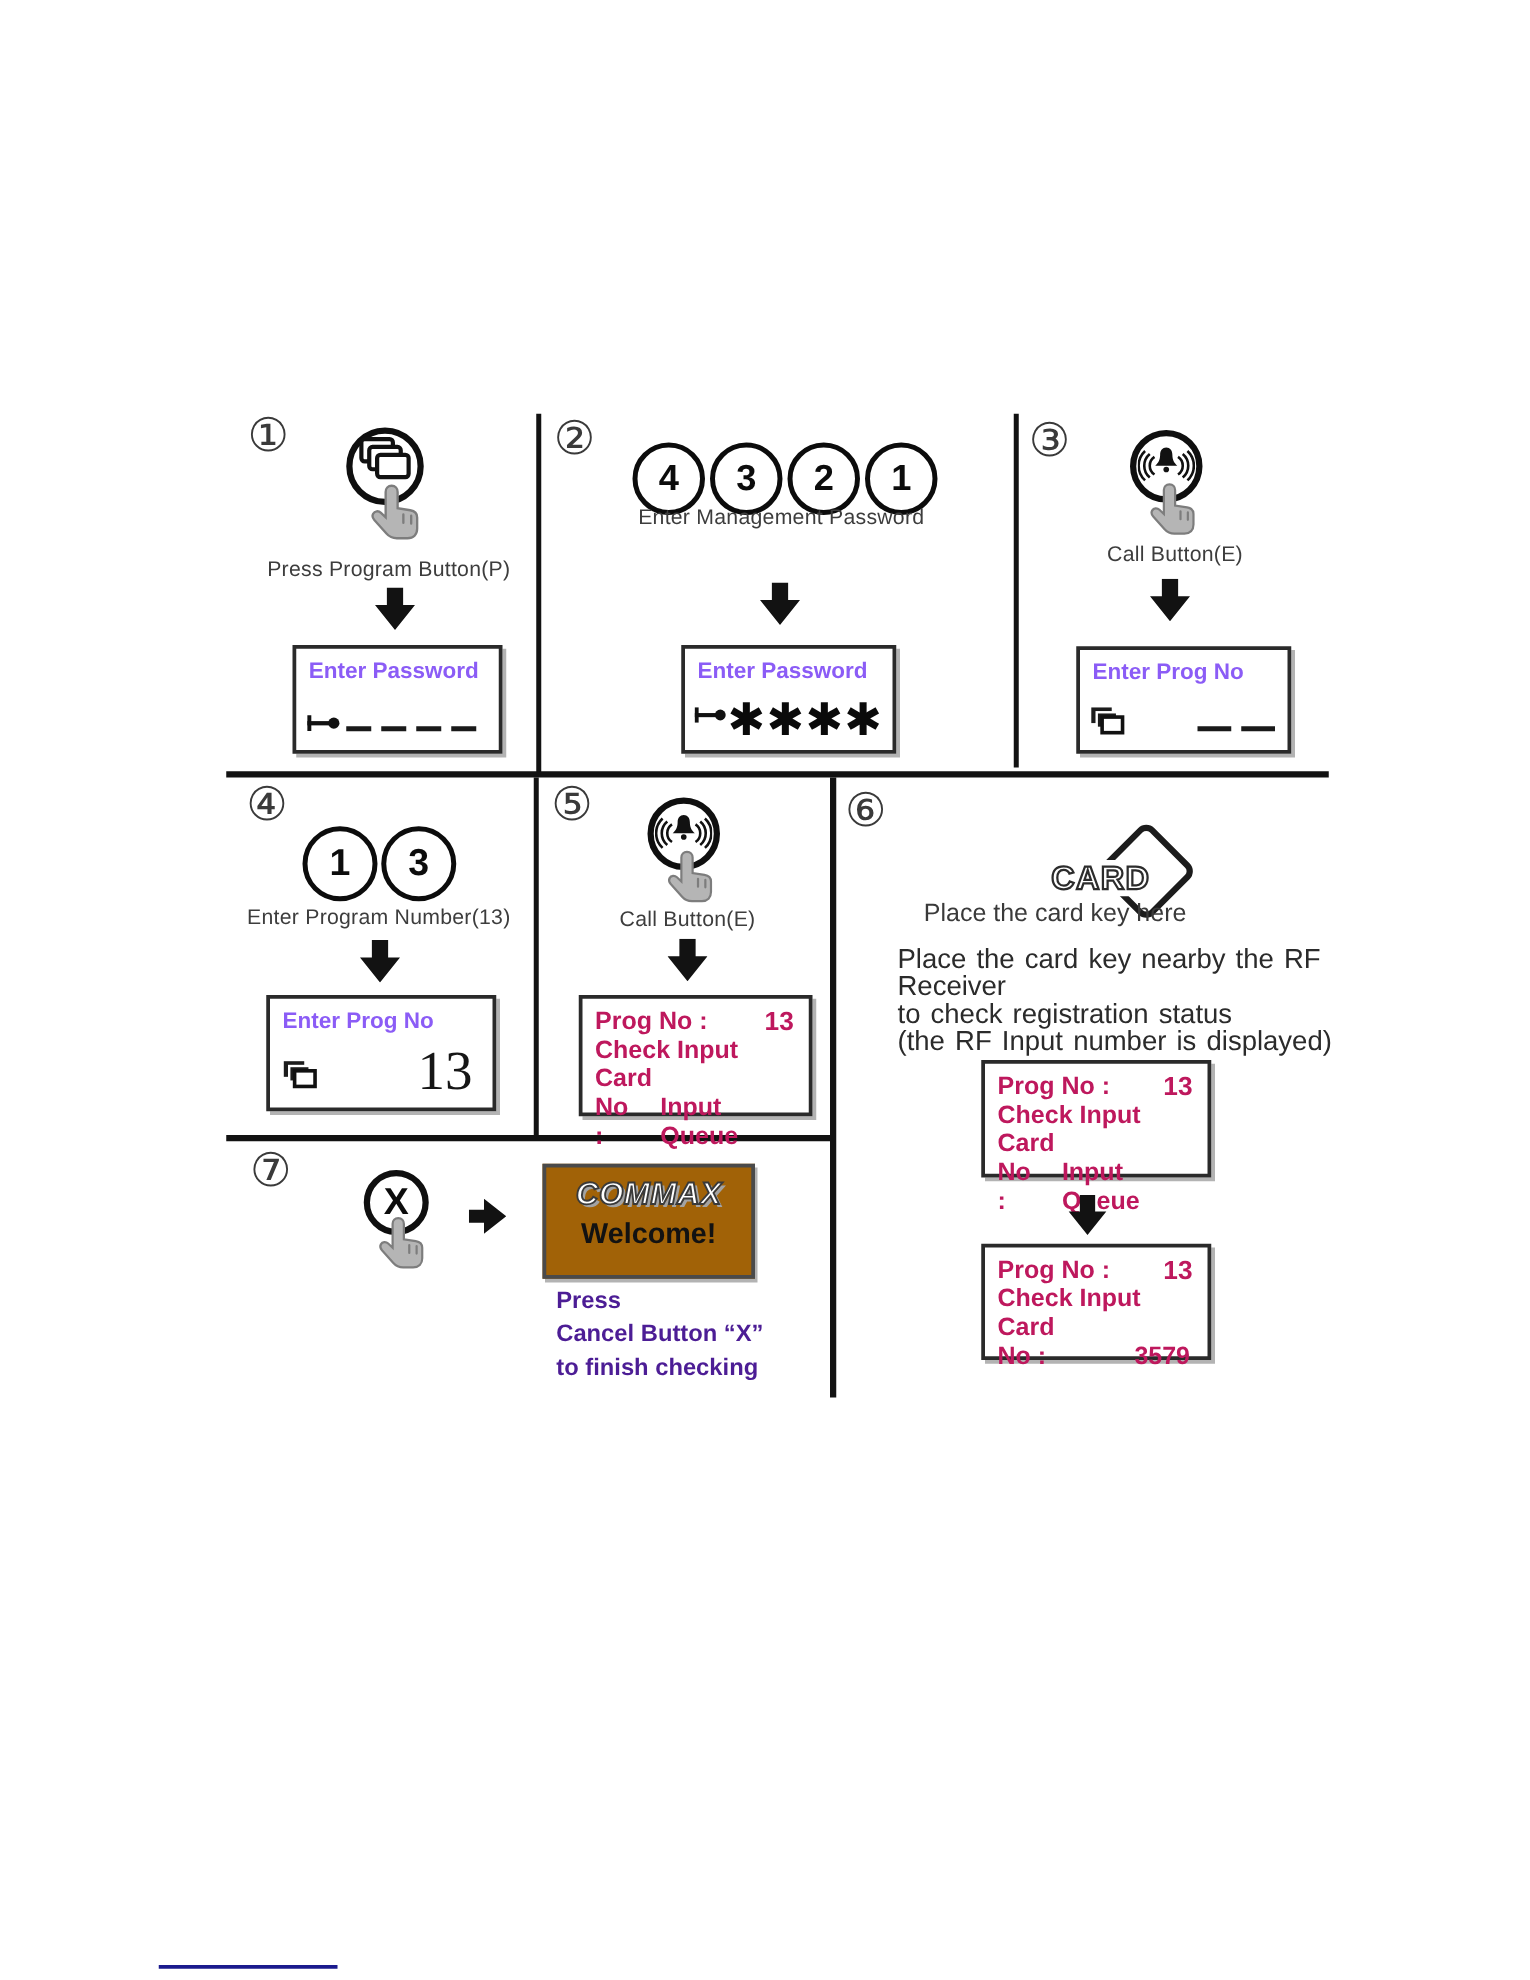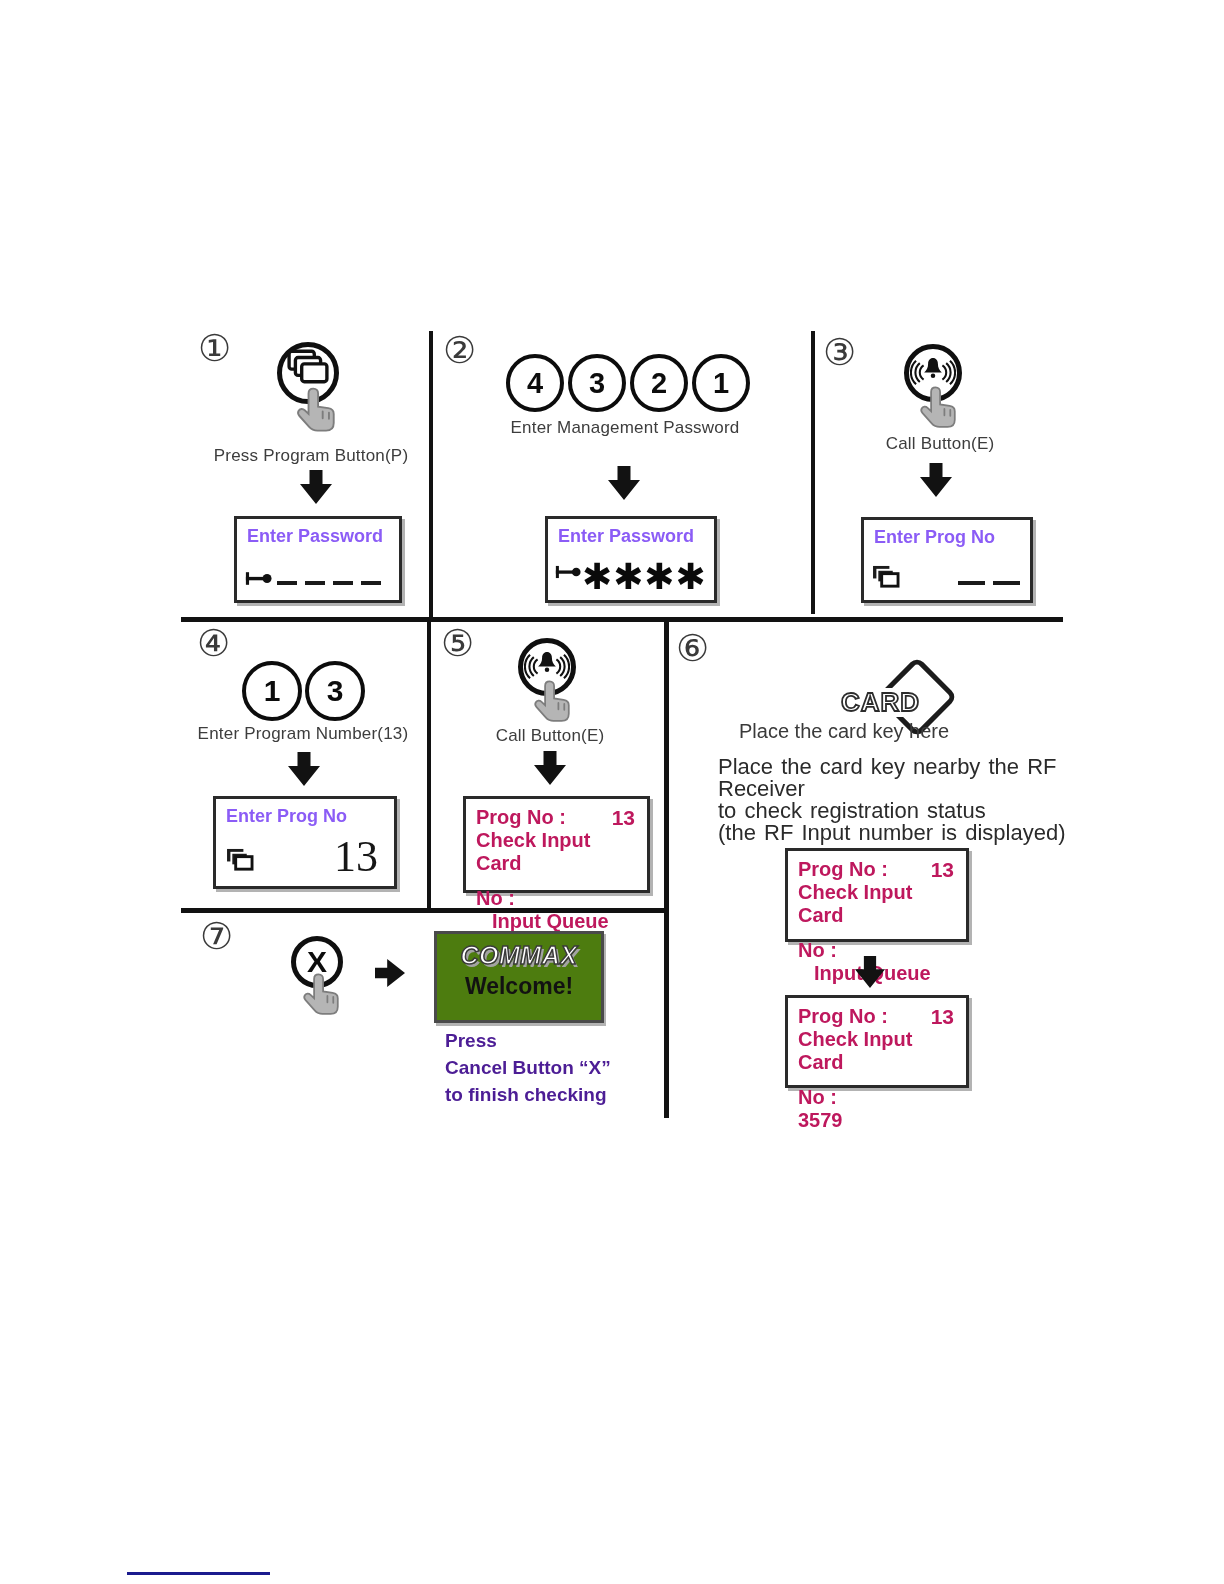--- a/index.html
+++ b/index.html
@@ -23,31 +23,31 @@
   .dash-row{position:absolute;display:flex;gap:8px;}
   .dash{height:4px;background:#1a1a1a;}
   .stars{position:absolute;font-weight:bold;font-size:36px;line-height:1;color:#0a0a0a;
          letter-spacing:1px;font-family:"DejaVu Sans",sans-serif;}
   .lcd-big-val{position:absolute;font-family:"Liberation Serif",serif;font-size:44px;
                line-height:1;color:#161616;}
   .lcd3line{padding:7px 10px 8px 10px;font-weight:bold;font-size:20px;line-height:23px;color:#be185d;}
   .lcd-row{display:flex;justify-content:space-between;align-items:flex-start;}
   .lcd-row .pn{font-size:20px;}
   .lcd-row .pv{font-size:21px;padding-right:2px;}
-  .no-row{display:flex;margin-top:12px;flex-direction:column;}
+  .no-row{display:flex;}
   .no-row .nv{margin-left:16px;}
   .no-row.spread{justify-content:space-between;}
   .desc{position:absolute;font-size:22px;line-height:22px;color:#2b2b2b;word-spacing:2px;}
   .small-caption{position:absolute;font-size:20px;color:#3a3a3a;}
   .diamond{position:absolute;width:48px;height:48px;border:5px solid #1c1c1c;
            border-radius:9px;transform:rotate(45deg);background:#fff;}
   .card-word{position:absolute;font-weight:800;font-size:26px;letter-spacing:1px;
              color:#fff;-webkit-text-stroke:1.8px #2c2c2c;background:#fff;padding:0 3px;
              line-height:1.1;}
-  .wbox{position:absolute;background:#4d7c0f;border:3px solid #4a4a4a;
+  .wbox{position:absolute;background:#a16207;border:3px solid #4a4a4a;
         box-shadow:2px 3px 0 #b3b3b3;box-sizing:border-box;text-align:center;}
   .brand{display:block;margin-top:8px;font-style:italic;font-weight:800;font-size:25px;
          letter-spacing:.5px;color:#fff;-webkit-text-stroke:1.5px #3a3a3a;
          text-shadow:2.5px 2.5px 0 #a3a3a3;line-height:1.1;}
   .welcome{display:block;margin-top:3px;font-weight:bold;font-size:23px;color:#121212;}
   .note{position:absolute;font-weight:bold;font-size:19px;line-height:27px;color:#4c1d95;}
   .xglyph{font-weight:bold;font-size:30px;color:#0c0c0c;}
   svg.icon{display:block;}
 </style>
 </head>
@@ -125,21 +125,21 @@
       <div class="dash" style="width:20px;"></div>
         <div class="dash" style="width:20px;"></div>
     </div>
   </div>
 
   <span class="badge" style="left:443px;top:332px;">②</span>
   <div class="key-circle" style="left:506px;top:354px;width:50px;height:50px;font-size:29px;">4</div>
   <div class="key-circle" style="left:568px;top:354px;width:50px;height:50px;font-size:29px;">3</div>
   <div class="key-circle" style="left:630px;top:354px;width:50px;height:50px;font-size:29px;">2</div>
   <div class="key-circle" style="left:692px;top:354px;width:50px;height:50px;font-size:29px;">1</div>
-  <div class="caption" style="left:465px;top:418px;width:320px;">Enter Management Password</div>
+  <div class="caption" style="left:465px;top:404px;width:320px;">Enter Management Password</div>
   <svg class="icon abs" style="left:608px;top:466px;width:32px;height:34px;">
       <use href="#sym-down-arrow"></use>
     </svg>
   <div class="lcd" style="left:545px;top:516px;width:172px;height:87px;">
     <span class="lcd-title">Enter Password</span>
     <svg class="icon abs" style="left:7px;bottom:20px;width:26px;height:16px;">
         <use href="#sym-key"></use>
       </svg>
     <span class="stars" style="left:34px;bottom:5px;">✱✱✱✱</span>
   </div>

